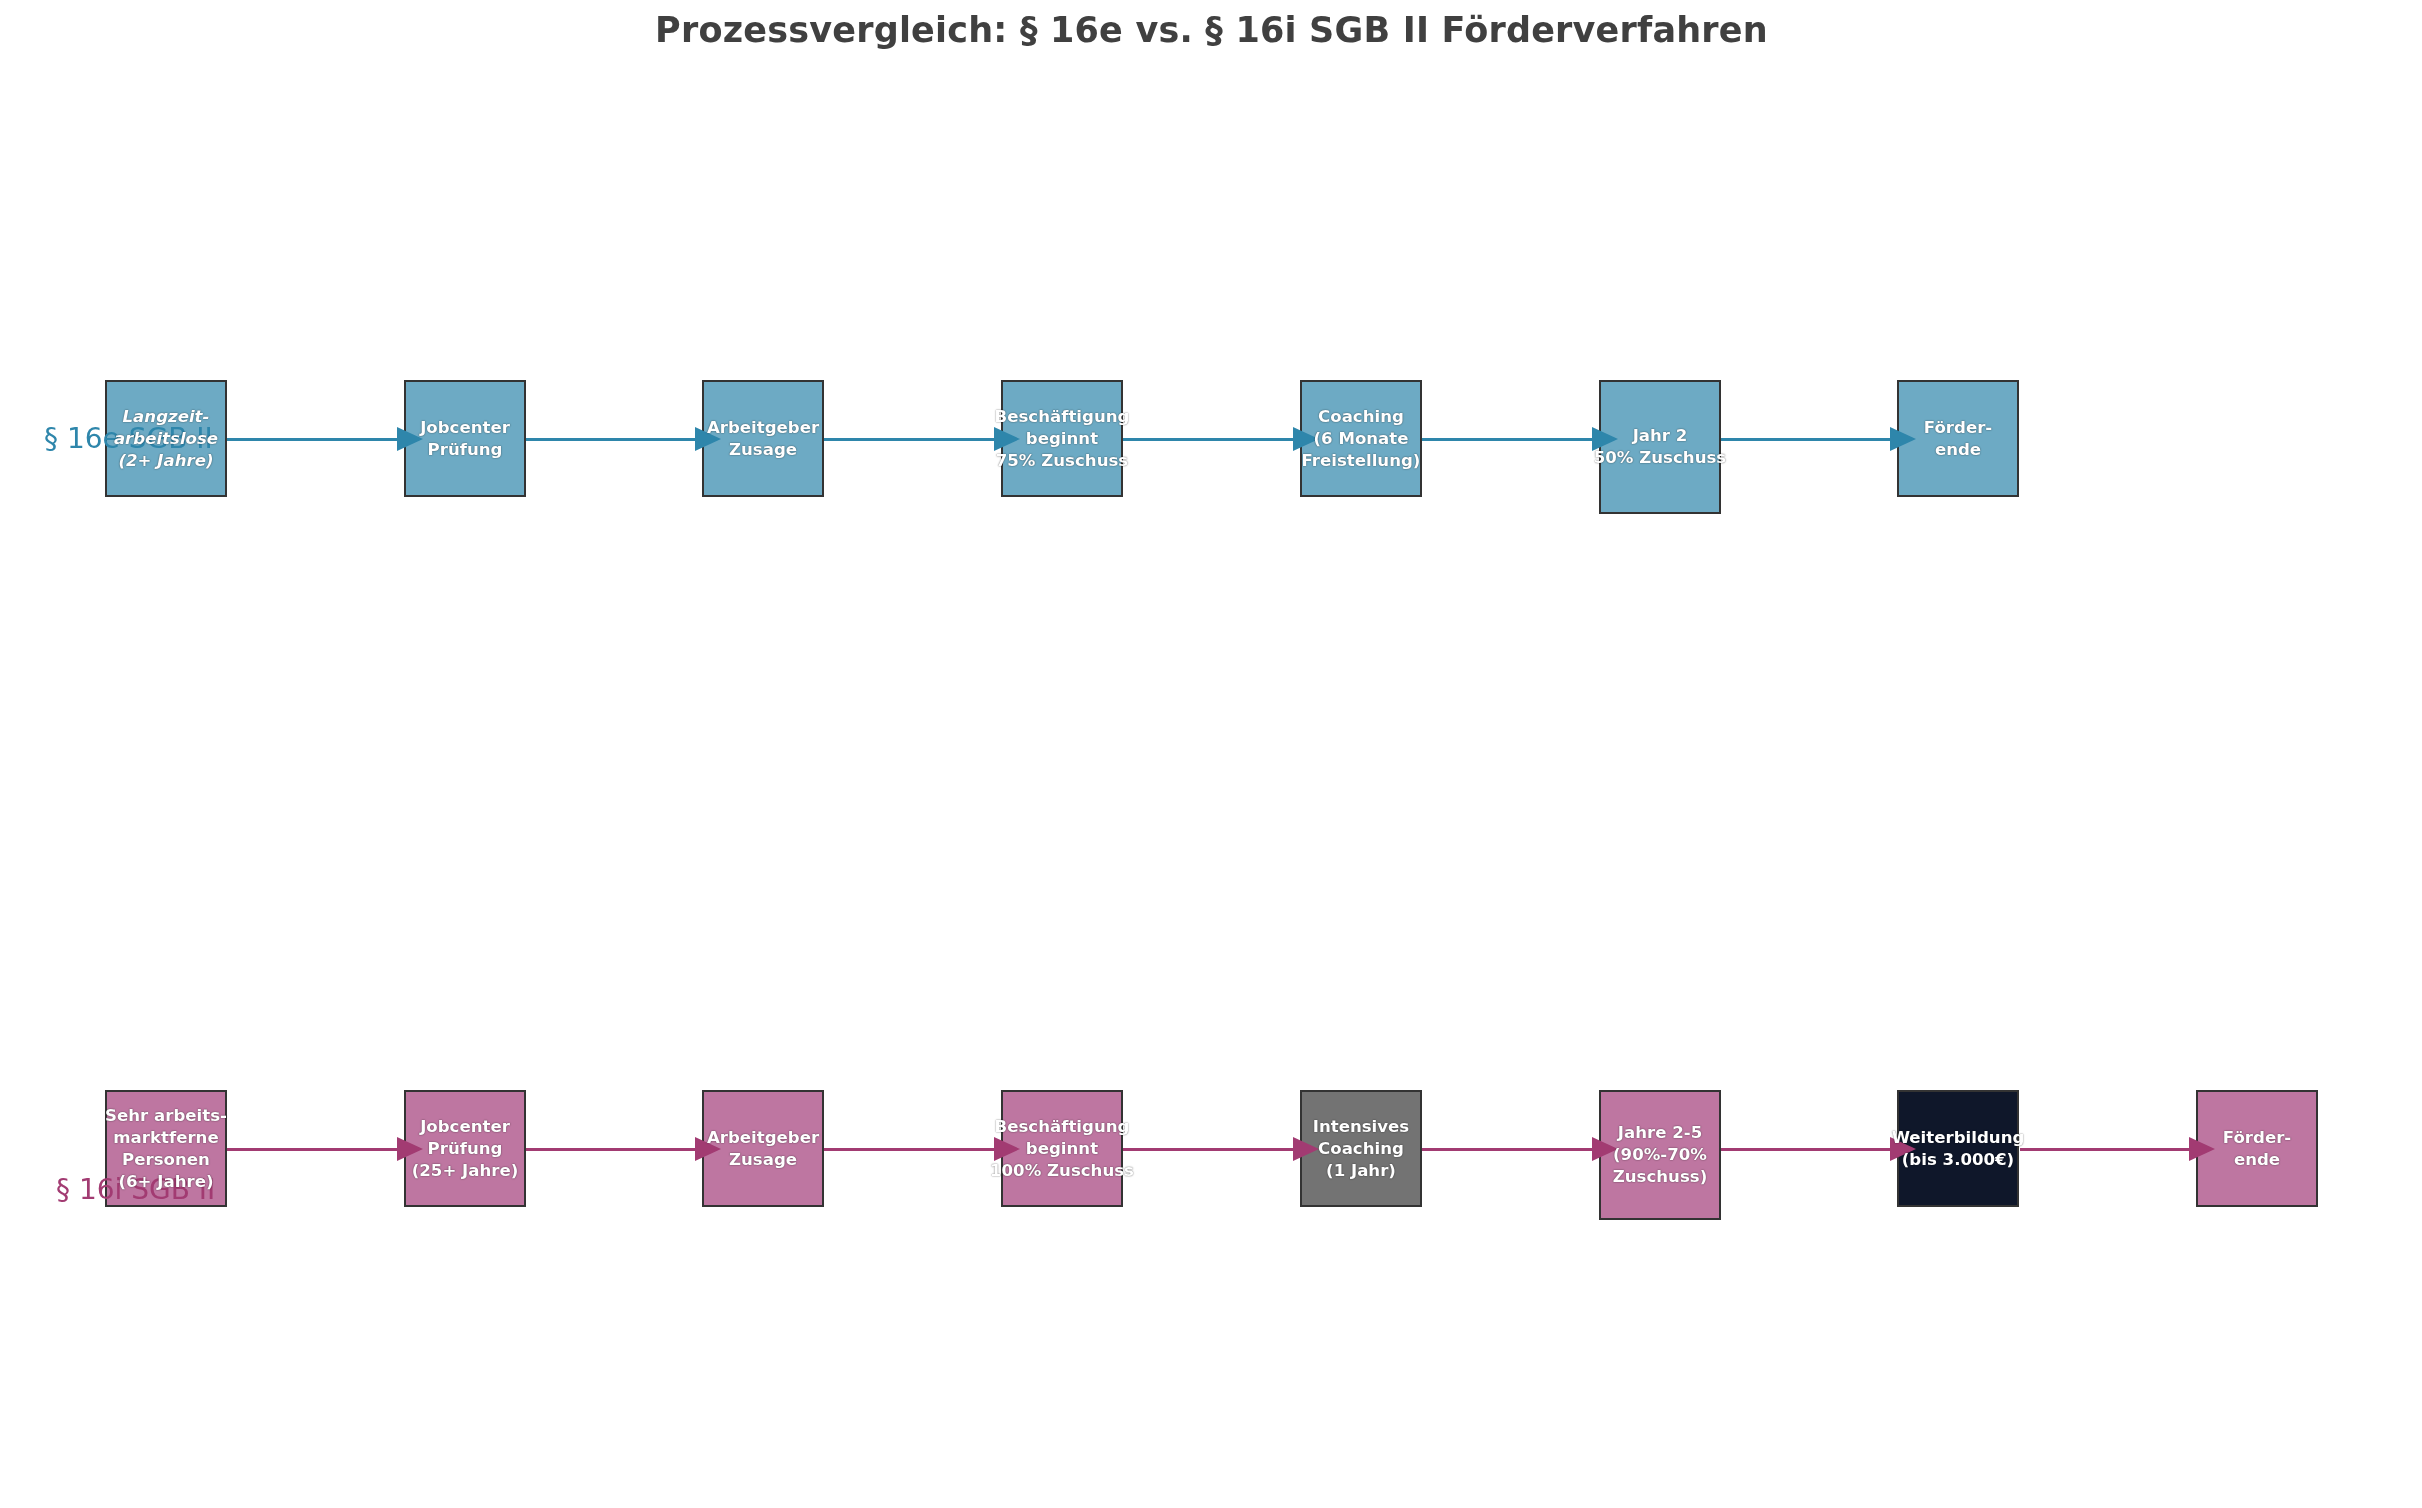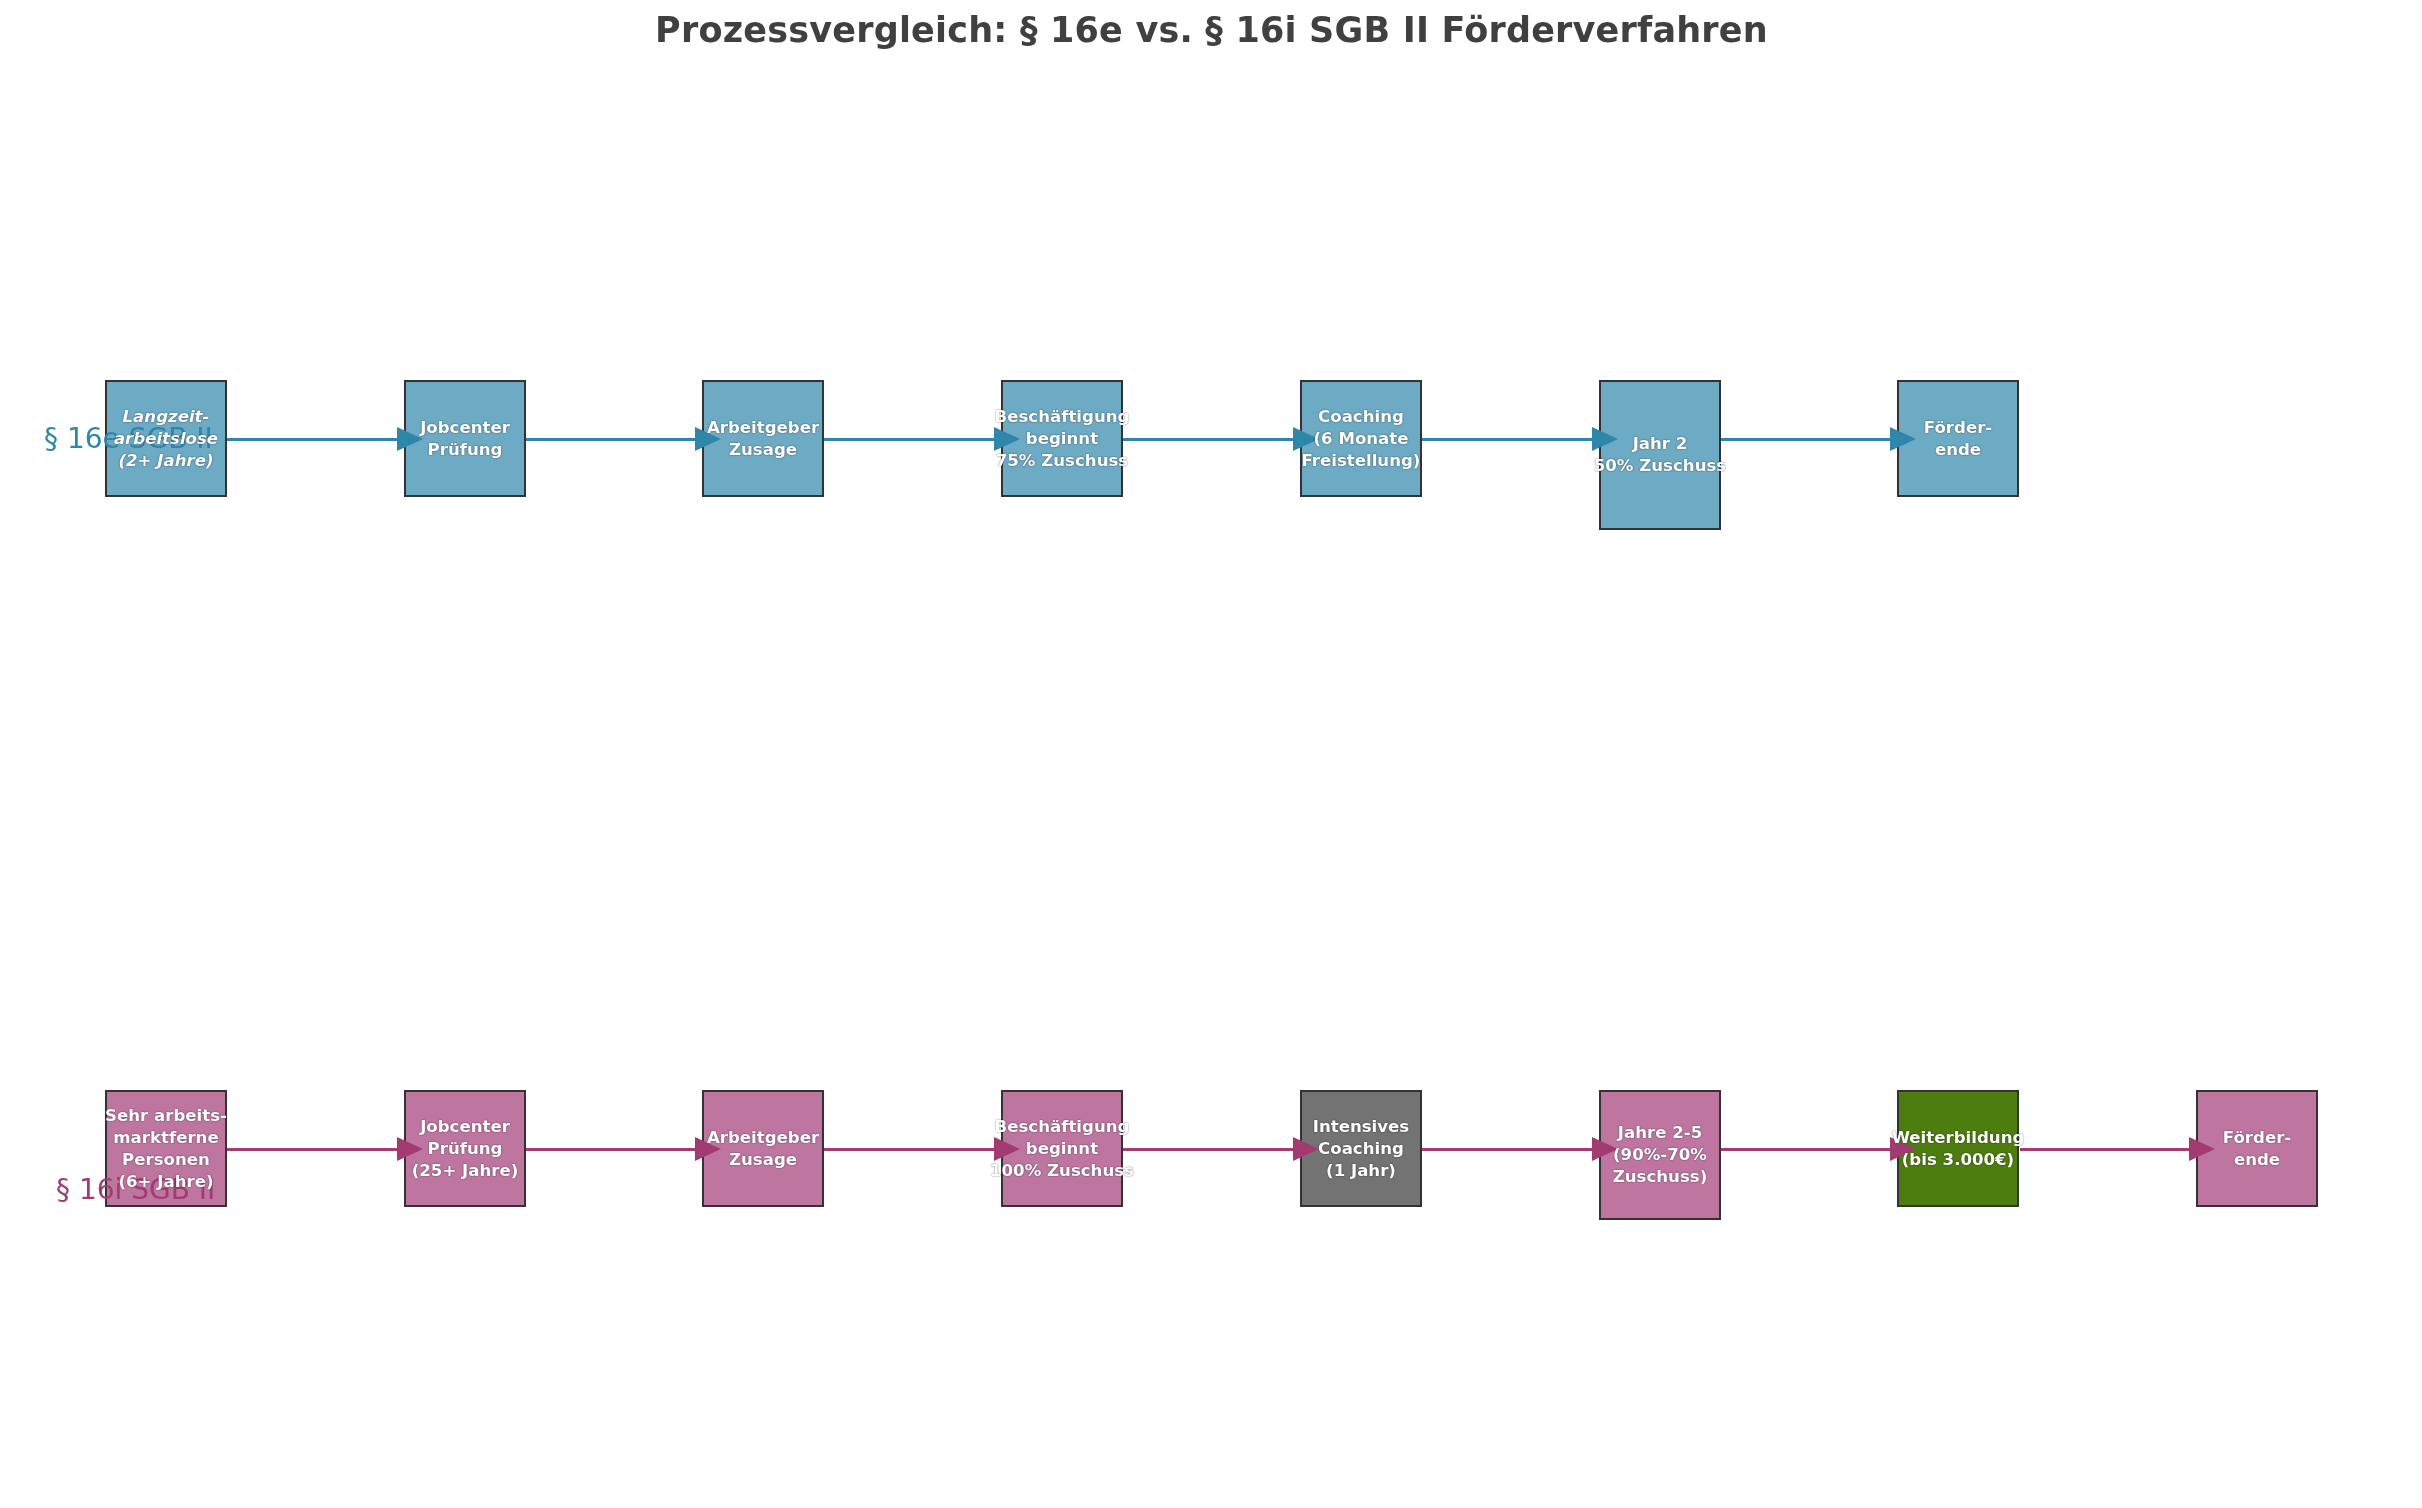--- a/index.html
+++ b/index.html
@@ -82,21 +82,21 @@
       <div class="step-box" style="left: 1001px; top: 380px; width: 122px; height: 117px; background: rgb(109, 170, 196);">
         <span class="step-text">Beschäftigung
 beginnt
 75% Zuschuss</span>
       </div>
       <div class="step-box" style="left: 1300px; top: 380px; width: 122px; height: 117px; background: rgb(109, 170, 196);">
         <span class="step-text">Coaching
 (6 Monate
 Freistellung)</span>
       </div>
-      <div class="step-box" style="left: 1599px; top: 380px; width: 122px; height: 150px; background: rgb(109, 170, 196);">
+      <div class="step-box" style="left: 1599px; top: 380px; width: 122px; height: 134px; background: rgb(109, 170, 196);">
         <span class="step-text">Jahr 2
 50% Zuschuss</span>
       </div>
       <div class="step-box" style="left: 1897px; top: 380px; width: 122px; height: 117px; background: rgb(109, 170, 196);">
         <span class="step-text">Förder-
 ende</span>
       </div>
       <div>
         <div class="arrow-line" style="left: 227px; width: 171px; top: 438px; background: rgb(46, 134, 171);"></div>
         <div class="arrow-head" style="left: 397px; top: 427px; border-left-color: rgb(46, 134, 171);"></div>
@@ -145,21 +145,21 @@
       <div class="step-box" style="left: 1300px; top: 1090px; width: 122px; height: 117px; background: #737373;">
         <span class="step-text">Intensives
 Coaching
 (1 Jahr)</span>
       </div>
       <div class="step-box" style="left: 1599px; top: 1090px; width: 122px; height: 130px; background: rgb(190, 118, 161);">
         <span class="step-text">Jahre 2-5
 (90%-70%
 Zuschuss)</span>
       </div>
-      <div class="step-box" style="left: 1897px; top: 1090px; width: 122px; height: 117px; background: #4d7c0f;">
+      <div class="step-box" style="left: 1897px; top: 1090px; width: 122px; height: 117px; background: #0f172a;">
         <span class="step-text">Weiterbildung
 (bis 3.000€)</span>
       </div>
       <div class="step-box" style="left: 2196px; top: 1090px; width: 122px; height: 117px; background: rgb(190, 118, 161);">
         <span class="step-text">Förder-
 ende</span>
       </div>
       <div>
         <div class="arrow-line" style="left: 227px; width: 171px; top: 1148px; background: rgb(162, 59, 114);"></div>
         <div class="arrow-head" style="left: 397px; top: 1137px; border-left-color: rgb(162, 59, 114);"></div>

